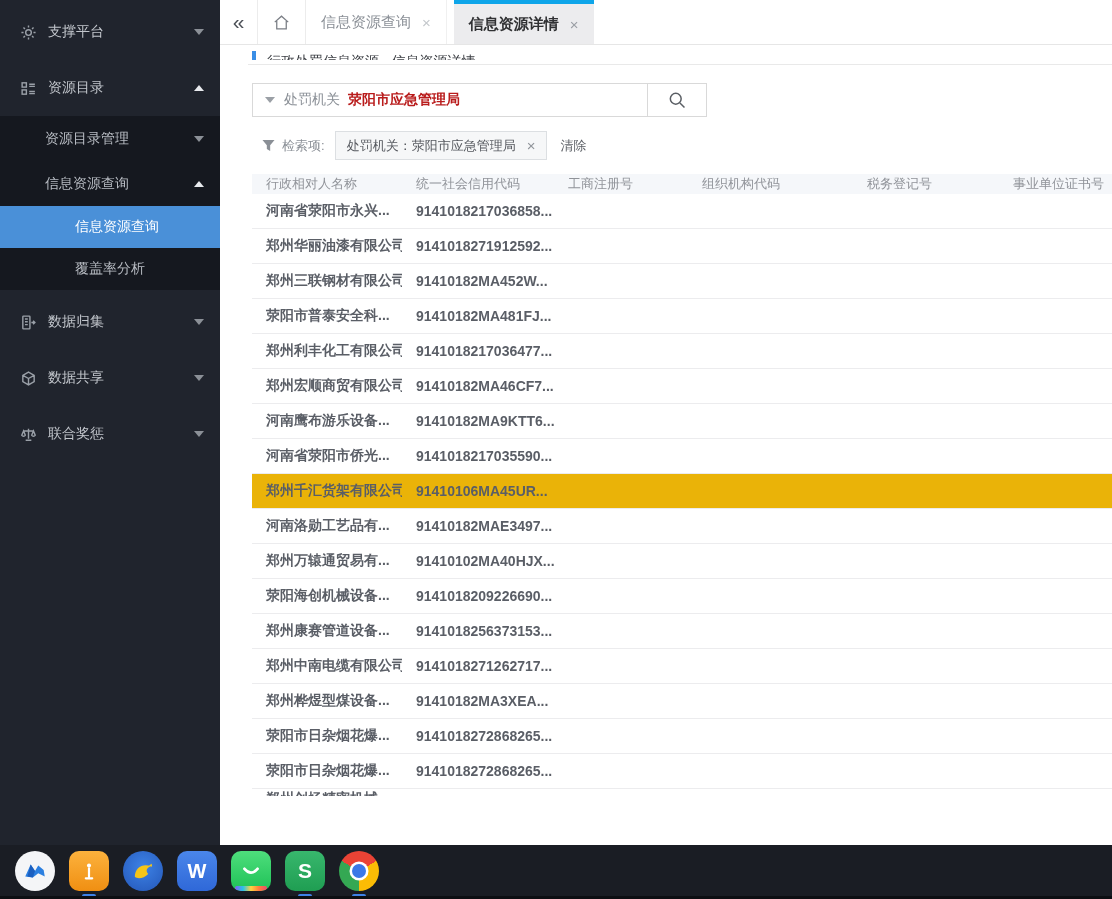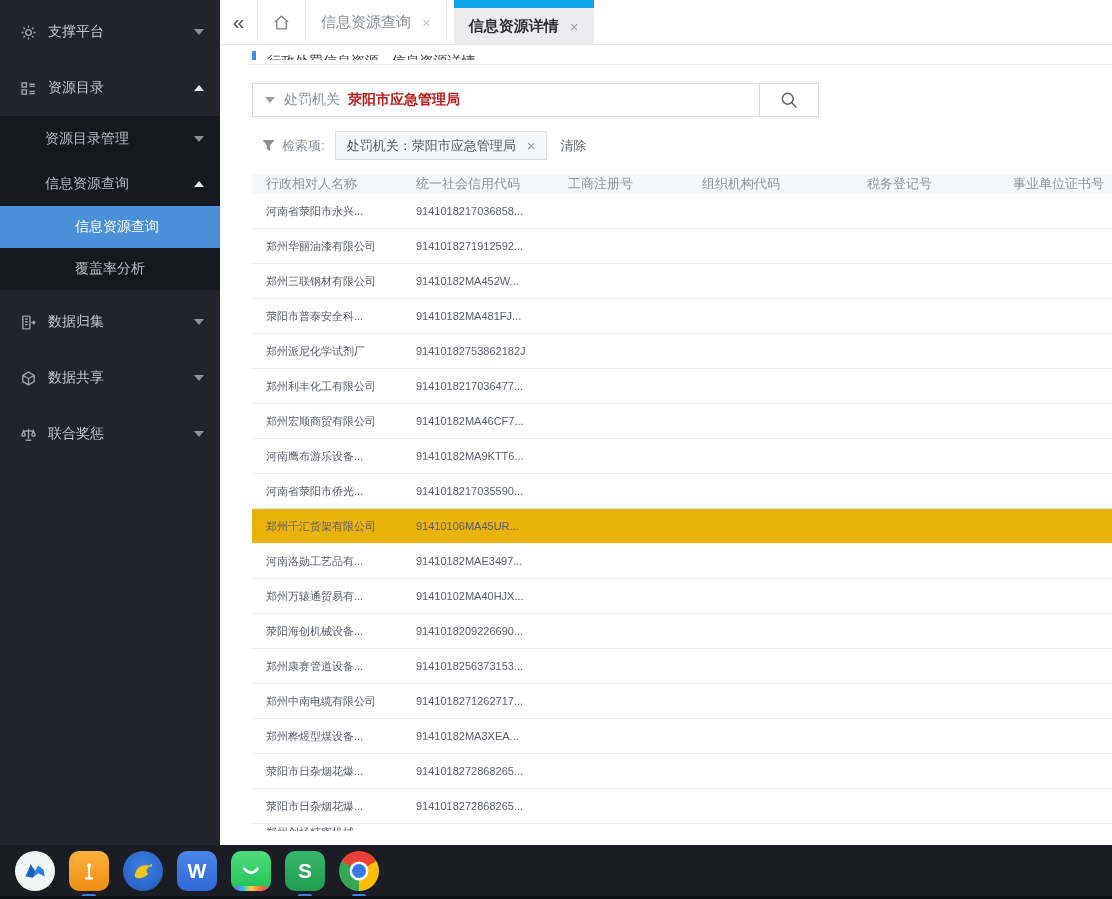--- a/index.html
+++ b/index.html
@@ -30,33 +30,33 @@
   
   .main { position:absolute; left:220px; top:0; width:892px; height:845px; background:#fff; }
   .tabbar { height:45px; border-bottom:1px solid #e6e6e6; display:flex; align-items:stretch; }
   .collapse-btn { width:38px; display:flex; align-items:center; justify-content:center;
     border-right:1px solid #ececec; color:#4a4e55; font-size:21px; cursor:pointer; }
   .home-tab { width:48px; display:flex; align-items:center; justify-content:center;
     border-right:1px solid #ececec; cursor:pointer; }
   .tab { display:flex; align-items:center; padding:0 15px; gap:11px; font-size:15px;
     color:#8a8f96; border-right:1px solid #f0f0f0; cursor:pointer; }
   .tab .close { color:#c3c7cb; font-size:15px; }
-  .tab.active { background:#ececee; border-top:8px solid #0ea5e9; border-right:none;
+  .tab.active { background:#ececee; border-top:4px solid #0ea5e9; border-right:none;
     color:#303133; font-weight:bold; margin-left:7px; }
   .tab.active .close { color:#9a9ea4; font-weight:normal; }
 
   .content { position:relative; padding-left:32px; }
   .clipped-title { height:14px; overflow:hidden; margin-top:1px; }
   .clipped-title .inner { display:flex; align-items:flex-end; gap:11px; }
   .title-bar { width:4px; height:13px; background:#3a8ee6; }
   .title-text { font-size:14px; color:#3a3d42; transform:translateY(7px); white-space:nowrap; }
   .divider { border-top:1px solid #e9e9e9; margin-left:-4px; margin-top:4px; }
 
   .search-row { margin-top:18px; display:flex; }
-  .search-input { width:508px; height:34px; border:1px solid #d9d9d9; background:#fff;
+  .search-input { width:396px; height:34px; border:1px solid #d9d9d9; background:#fff;
     display:flex; align-items:center; padding:0 12px; cursor:text; }
   .input-caret { width:0; height:0; border-left:5px solid transparent;
     border-right:5px solid transparent; border-top:6px solid #9ba0a6; margin-right:9px; }
   .search-label { font-size:14px; color:#8a8f96; margin-right:8px; white-space:nowrap; }
   .search-value { font-size:14px; color:#b91c1c; font-weight:bold; white-space:nowrap; }
   .search-btn { width:60px; height:34px; border:1px solid #d9d9d9; margin-left:-1px;
     background:#fff; display:flex; align-items:center; justify-content:center; cursor:pointer; }
 
   .filter-row { margin-top:14px; margin-left:10px; display:flex; align-items:center;
     font-size:13px; color:#8a8f96; }
@@ -65,21 +65,21 @@
     display:flex; align-items:center; padding:0 11px; color:#55585e; font-size:13px;text-align:center; }
   .chip .chip-x { margin-left:11px; color:#8f9399; font-size:15px; cursor:pointer; }
   .clear-link { margin-left:13px; color:#5a5e64; font-size:13px; cursor:pointer; }
 
   
   .table { margin-top:14px; width:860px; }
   .thead, .tr { display:grid; grid-template-columns:150px 152px 134px 165px 146px 1fr; }
   .thead { height:20px; background:#f5f7fa; align-items:center; }
   .th { font-size:13px; color:#909399; padding-left:14px; white-space:nowrap; overflow:hidden; }
   .tr { height:35px; align-items:center; border-bottom:1px solid #ececee; cursor:pointer; }
-  .td { font-size:11px; color:#5a5e66; padding-left:14px; white-space:nowrap; overflow:hidden; }
+  .td { font-size:14px; color:#5a5e66; padding-left:14px; white-space:nowrap; overflow:hidden;font-weight:bold; }
   .tr.hl { background:#eab308; }
   .tr.partial { height:7px; overflow:hidden; align-items:flex-start; border-bottom:none; padding-top:1px; }
 
   
   .dock { position:absolute; left:0; top:845px; width:1112px; height:54px; background:#1a1d24;
     display:flex; align-items:flex-start; padding-left:15px; padding-top:6px; gap:14px; }
   .dock::after { content:""; position:absolute; left:0; bottom:0; width:100%; height:3px; background:#0d0f13; }
   .dock-item { position:relative; width:40px; height:40px; cursor:pointer; flex:0 0 auto; }
   .run-dot { position:absolute; left:50%; transform:translateX(-50%); bottom:-7px;
     width:14px; height:4px; border-radius:2px; background:#3f82e8; }
@@ -262,24 +262,20 @@
         </div>
         <div class="tr">
           <div class="td">郑州三联钢材有限公司</div>
           <div class="td">91410182MA452W...</div>
         </div>
         <div class="tr">
           <div class="td">荥阳市普泰安全科...</div>
           <div class="td">91410182MA481FJ...</div>
         </div>
         <div class="tr">
-          <div class="td">郑州派尼化学试剂厂</div>
-          <div class="td">91410182753862182J</div>
-        </div>
-        <div class="tr">
           <div class="td">郑州利丰化工有限公司</div>
           <div class="td">9141018217036477...</div>
         </div>
         <div class="tr">
           <div class="td">郑州宏顺商贸有限公司</div>
           <div class="td">91410182MA46CF7...</div>
         </div>
         <div class="tr">
           <div class="td">河南鹰布游乐设备...</div>
           <div class="td">91410182MA9KTT6...</div>

